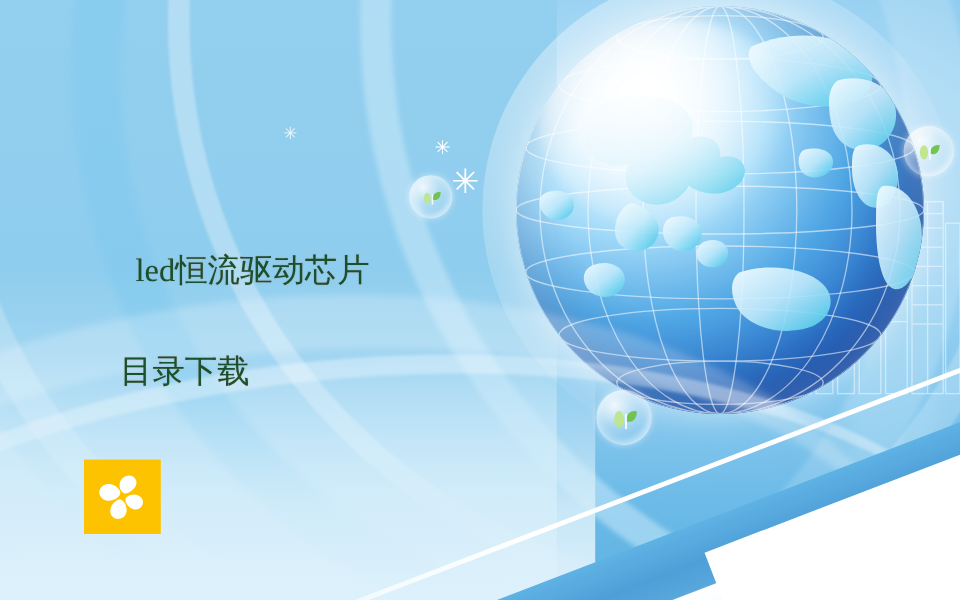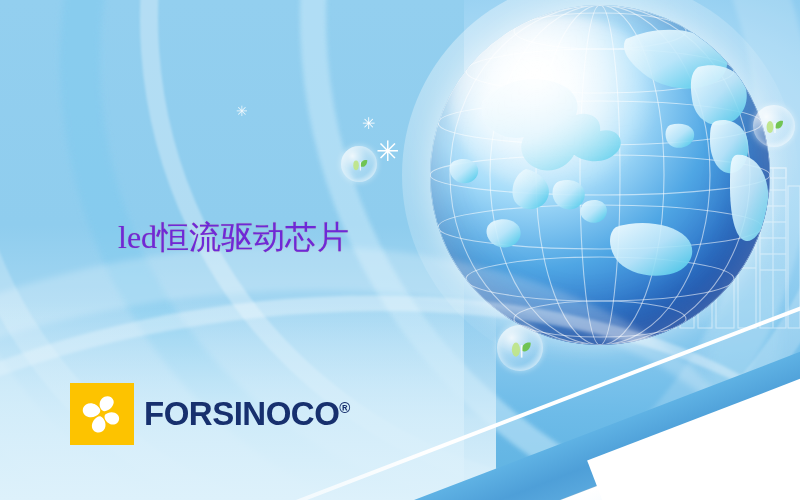--- a/index.html
+++ b/index.html
@@ -131,23 +131,23 @@
     transform:rotate(-21deg);
   }
   .corner-white{
     position:absolute;right:-60px;bottom:-30px;width:260px;height:120px;
     background:#ffffff;transform:rotate(-21deg);
   }
 
   
   #headline{
     position:absolute;left:86px;top:163px;width:420px;
-    color:#6d28d9;
+    color:#14532d;
     font-family:"Liberation Serif","DejaVu Serif",serif;
-    font-size:32px;line-height:1.55;
+    font-size:27px;line-height:1.55;
     white-space:pre;
     text-shadow:0 0 1px rgba(240,34,10,.4);
   }
   #headline .line2{display:block;padding-left:14px;}
 
   
   #logo{position:absolute;left:70px;top:383px;display:flex;align-items:center;gap:10px;}
   .logo-mark{
     width:64px;height:62px;background:#fdc300;
     display:flex;align-items:center;justify-content:center;
@@ -313,33 +313,31 @@
 
   <div class="band band-blue"></div>
   <div class="band band-white-thin"></div>
   <div class="band band-grey"></div>
   <div class="band band-white-wide"></div>
   <div class="band band-dark-edge"></div>
   <div class="corner-white"></div>
 
   <div id="headline">
     <span>led恒流驱动芯片</span>
+    <span class="line2">目录下载</span>
   </div>
 
   <div id="logo">
     <div class="logo-mark">
       <svg width="48" height="48" viewBox="0 0 48 48">
         <g fill="#ffffff">
           <path d="M24.5,20.5 C21,18 20.5,12 24,8.5 C28,4.8 34,6 35.5,10.5 C37,15.2 31.5,20.8 26.5,21.2 C25.8,21.3 25,21 24.5,20.5 Z"></path>
           <path d="M21.5,23 C19,26.8 12.5,28.8 8,26 C3.6,23.2 3.8,17.4 8,14.6 C12.6,11.6 19,14 21.8,18.8 C22.5,20.2 22.4,21.8 21.5,23 Z"></path>
           <path d="M22.8,26.4 C26,27.8 29,33.6 26.8,38.4 C24.7,43 18.8,43.8 15.6,40.4 C12.2,36.8 14.2,30.2 18.6,27.4 C20,26.5 21.5,26 22.8,26.4 Z"></path>
           <path d="M27.2,24.6 C30.2,21.6 36.2,21.2 39.4,24.4 C42.5,27.5 41.2,32.6 37.2,34.2 C33,35.8 28.2,32.4 26.8,28.4 C26.4,27.1 26.5,25.4 27.2,24.6 Z"></path>
         </g>
       </svg>
     </div>
     <div class="logo-text">
-      <div class="logo-name">
-        <span>FORSINOCO</span><sup>®</sup>
-      </div>
     </div>
   </div>
 
 </div>
 
 </body></html>

